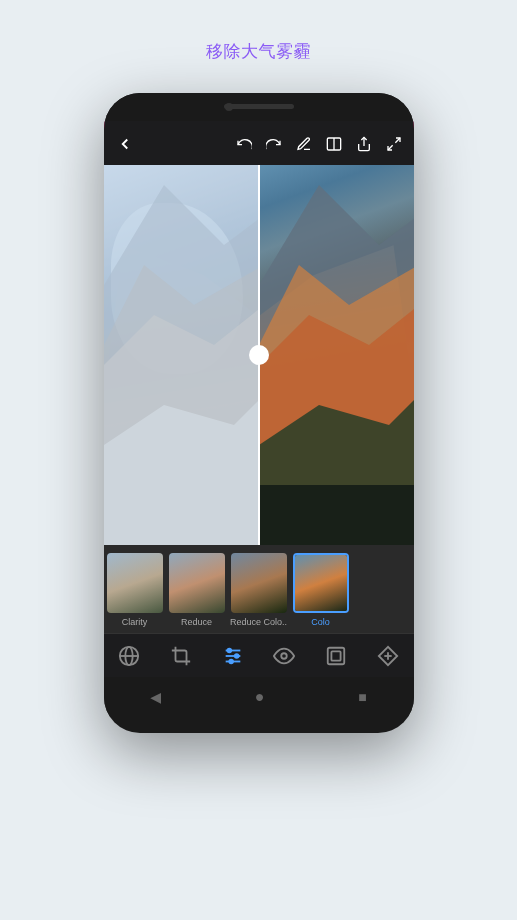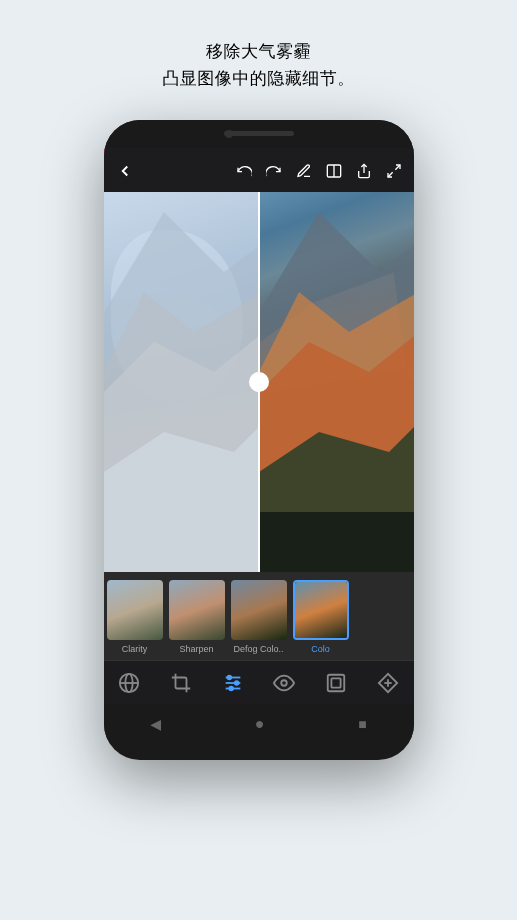--- a/index.html
+++ b/index.html
@@ -9,21 +9,21 @@
       background: #e8eef2;
       font-family: 'PingFang SC', 'Microsoft YaHei', sans-serif;
       overflow: hidden;
       position: relative;
     }
 
     
     .top-text {
       text-align: center;
       padding: 38px 40px 20px;
-      color: #000000;
+      color: #8b5cf6;
       font-size: 17px;
       line-height: 1.6;
       letter-spacing: 0.5px;
     }
 
     
     .phone {
       width: 310px;
       height: 640px;
       background: #1a1a1a;
@@ -292,21 +292,20 @@
     
     svg { display: inline-block; vertical-align: middle; }
   </style>
 </head>
 <body>
 
 <div style="width:517px;height:920px;background:#e8eef2;position:relative;overflow:hidden;">
 
   <div class="top-text">
     <div>移除大气雾霾</div>
-    <div>凸显图像中的隐藏细节。</div>
   </div>
 
   <div class="phone" style="margin-top:8px;">
 
     <div class="phone-top">
       <div class="phone-speaker"></div>
       <div class="phone-camera"></div>
     </div>
 
     <div class="phone-screen">
@@ -395,27 +394,27 @@
           <div class="thumb-item">
             <div class="thumb-img">
               <div class="thumb-img-inner" style="background:linear-gradient(160deg,#a0b8cc 0%,#b8a890 50%,#485840 100%);"></div>
             </div>
             <span class="thumb-label">Clarity</span>
           </div>
           <div class="thumb-item">
             <div class="thumb-img">
               <div class="thumb-img-inner" style="background:linear-gradient(160deg,#90a8bc 0%,#c09070 50%,#384830 100%);"></div>
             </div>
-            <span class="thumb-label">Sharpen</span>
+            <span class="thumb-label">Reduce</span>
           </div>
           <div class="thumb-item">
             <div class="thumb-img">
               <div class="thumb-img-inner" style="background:linear-gradient(160deg,#7088a0 0%,#a87850 50%,#182810 100%);"></div>
             </div>
-            <span class="thumb-label">Defog Colo..</span>
+            <span class="thumb-label">Reduce Colo..</span>
           </div>
           <div class="thumb-item">
             <div class="thumb-img" style="border:2px solid #4a9eff;border-radius:4px;">
               <div class="thumb-img-inner" style="background:linear-gradient(160deg,#6090b0 0%,#d08040 50%,#1a2818 100%);"></div>
             </div>
             <span class="thumb-label active">Colo</span>
           </div>
 
         </div>
       </div>

